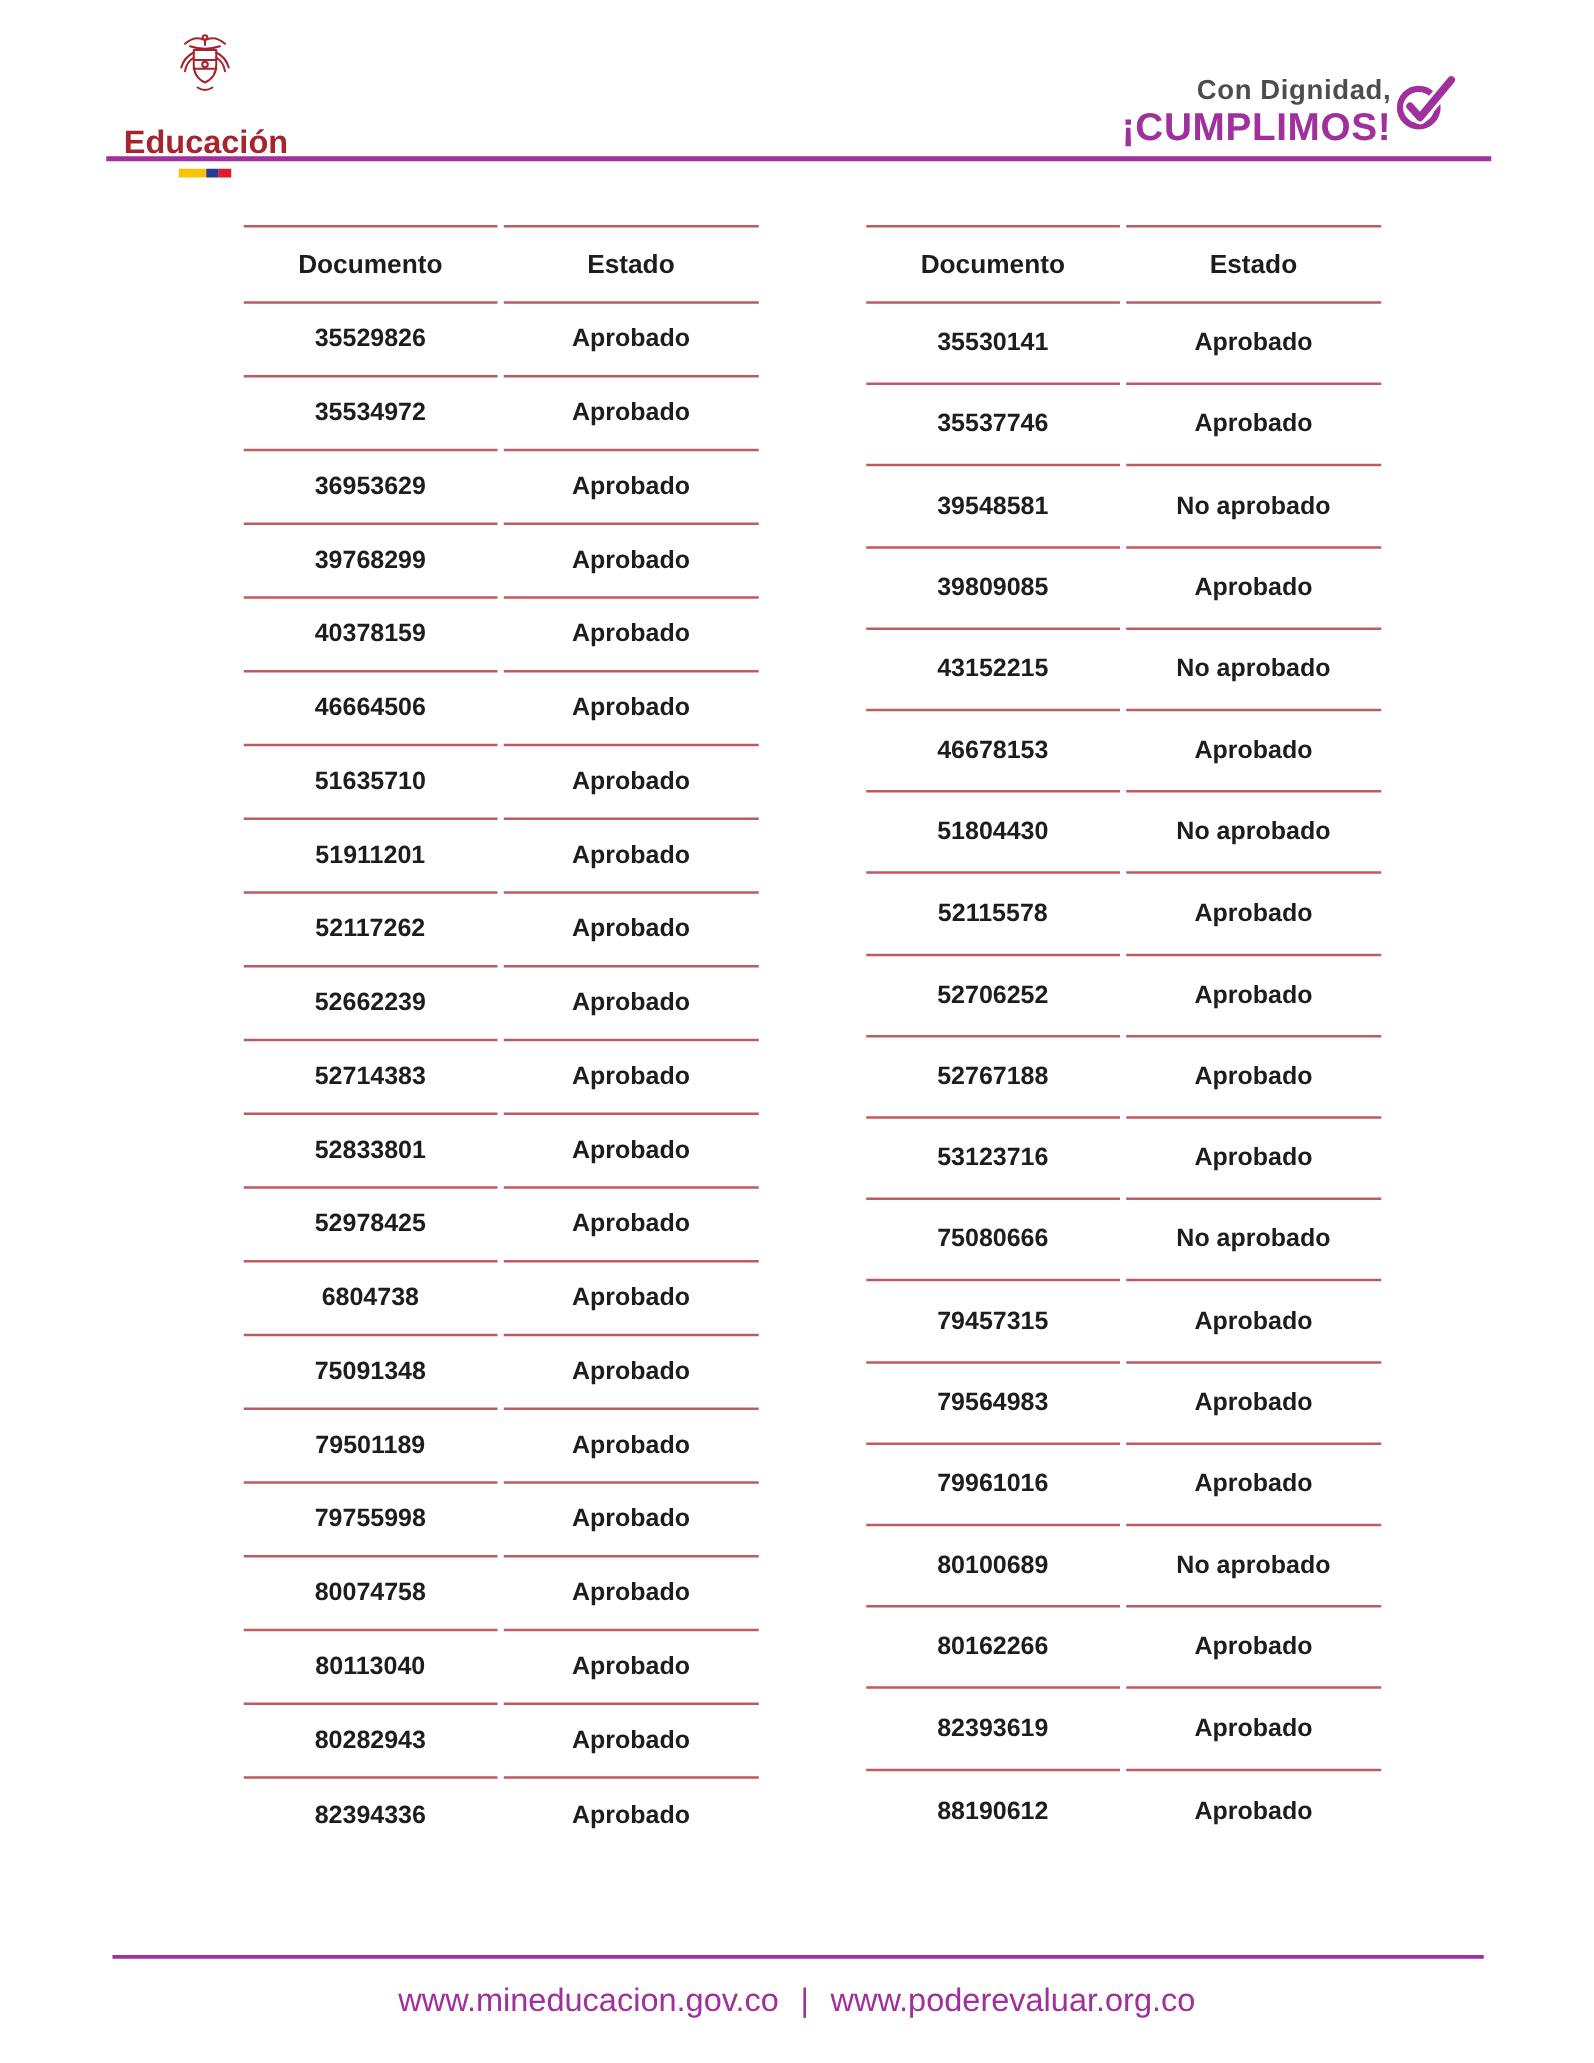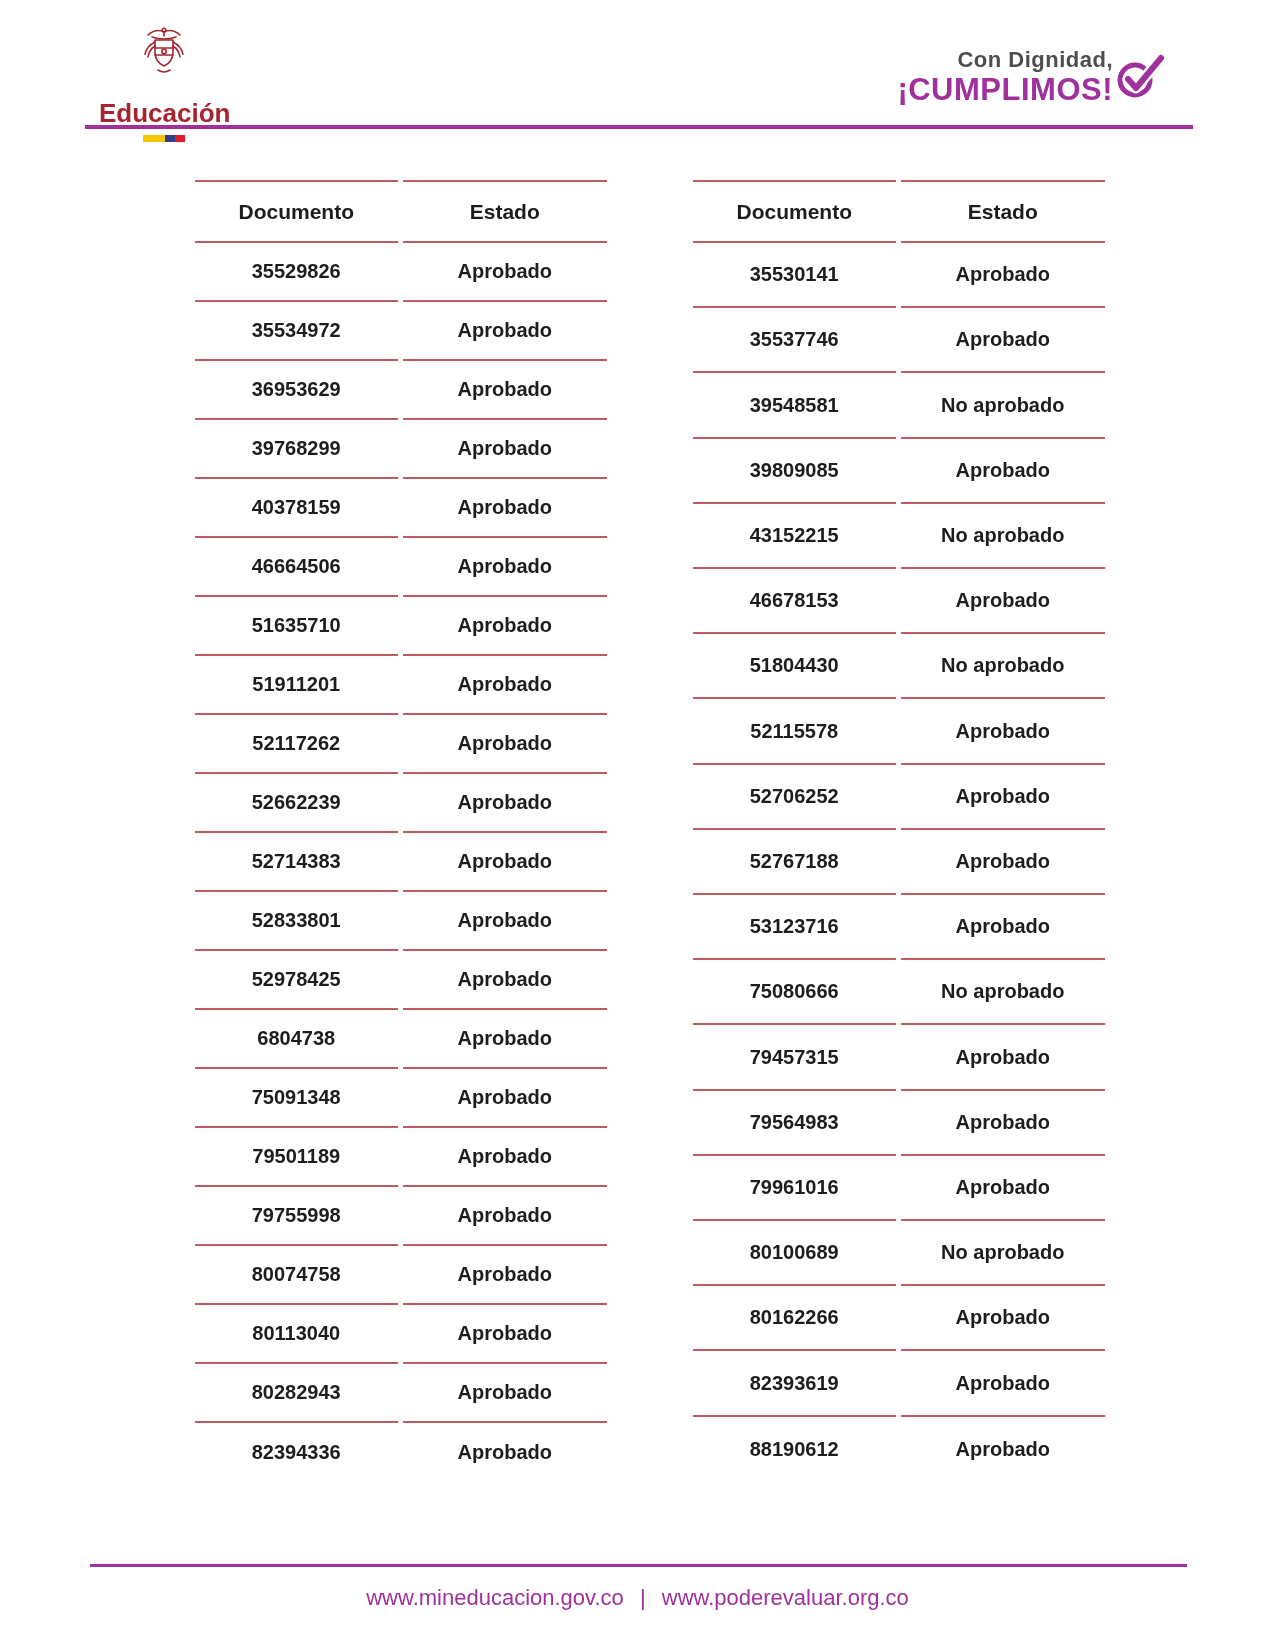--- a/index.html
+++ b/index.html
@@ -26,21 +26,21 @@
   .logo-wordmark{
     margin-top:18px;font-size:26px;font-weight:bold;color:var(--brand-red);
     white-space:nowrap;letter-spacing:0px;
   }
   .flag-bar{display:flex;width:42px;height:7px;margin:6px auto 0;}
   .flag-bar .fy{flex:0 0 52%;background:var(--flag-yellow);}
   .flag-bar .fb{flex:0 0 24%;background:var(--flag-blue);}
   .flag-bar .fr{flex:0 0 24%;background:var(--flag-red);}
 
   .slogan{position:absolute;right:110px;top:48px;display:flex;align-items:center;gap:2px;}
-  .slogan-text{text-align:right;line-height:1.12;}
+  .slogan-text{text-align:right;line-height:1.12;margin-top:12px;}
   .slogan-line1{font-size:22px;font-weight:600;color:var(--slogan-gray);letter-spacing:.5px;}
   .slogan-line2{font-size:31px;font-weight:800;color:var(--accent-purple);letter-spacing:.5px;}
   .check-svg{position:relative;top:-2px;}
 
   .header-rule{
     position:absolute;left:85px;right:82px;top:125px;height:4px;
     background:var(--accent-purple);
   }
 
   
@@ -67,21 +67,21 @@
   }
   table.results tbody tr:last-child td{border-bottom:none;text-align:center;}
 
   
   .footer-rule{
     position:absolute;left:90px;right:88px;top:1564px;height:3px;
     background:var(--accent-purple);
   }
   .footer-links{
     position:absolute;top:1585px;left:0;width:100%;text-align:center;
-    font-size:22px;color:var(--accent-purple);font-weight:500;
+    font-size:26px;color:var(--accent-purple);font-weight:500;
   }
   .footer-links .sep{margin:0 10px;}
 </style>
 </head>
 <body>
 
 <div class="page">
 
   <div class="logo-block">
     <svg class="coat-svg" width="44" height="54" viewBox="0 0 44 54" fill="none" stroke="#A6242E" stroke-width="1.6" stroke-linecap="round" stroke-linejoin="round">

